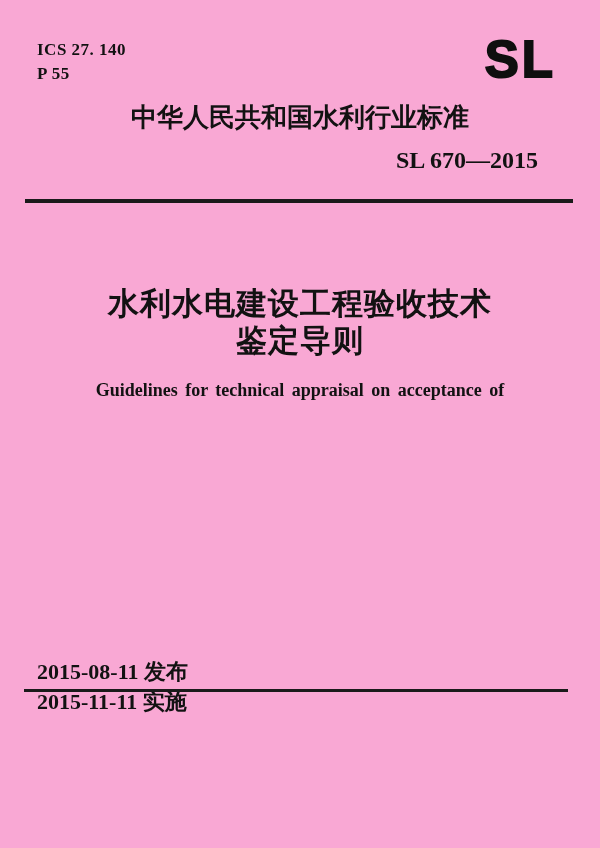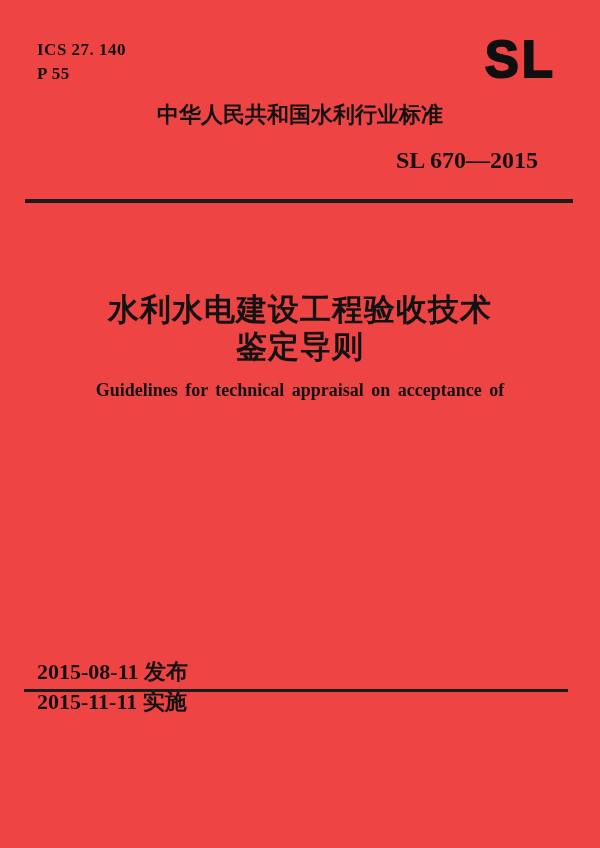--- a/index.html
+++ b/index.html
@@ -4,21 +4,21 @@
 <style>
   html, body {
     margin: 0;
     padding: 0;
     background: #ffffff;
   }
   .page {
     position: relative;
     width: 600px;
     height: 848px;
-    background: #ef4444;
+    background: #f9a8d4;
     color: #121212;
     overflow: hidden;
     font-family: "Liberation Serif", serif;
   }
   .ics-block {
     position: absolute;
     left: 37px;
     top: 38px;
     font-family: "Liberation Serif", serif;
     font-weight: bold;
@@ -39,21 +39,21 @@
     color: #0f0f0f;
   }
   .series {
     position: absolute;
     top: 100px;
     left: 0;
     right: 0;
     text-align: center;
     font-family: "Liberation Sans", sans-serif;
     font-weight: bold;
-    font-size: 22px;
+    font-size: 26px;
     letter-spacing: 0;
   }
   .number {
     position: absolute;
     top: 147px;
     right: 62px;
     font-family: "Liberation Serif", serif;
     font-weight: bold;
     font-size: 24px;
   }
@@ -65,21 +65,21 @@
     top: 199px;
     left: 25px;
     width: 548px;
     height: 4px;
   }
   .title-cn {
     position: absolute;
     top: 283px;
     left: 0;
     right: 0;
-    margin: 8px;
+    margin: 2px;
     text-align: center;
     font-family: "Liberation Sans", sans-serif;
     font-weight: bold;
     font-size: 31px;
     line-height: 37px;
     letter-spacing: 1px;
   }
   .title-en {
     position: absolute;
     top: 377px;

